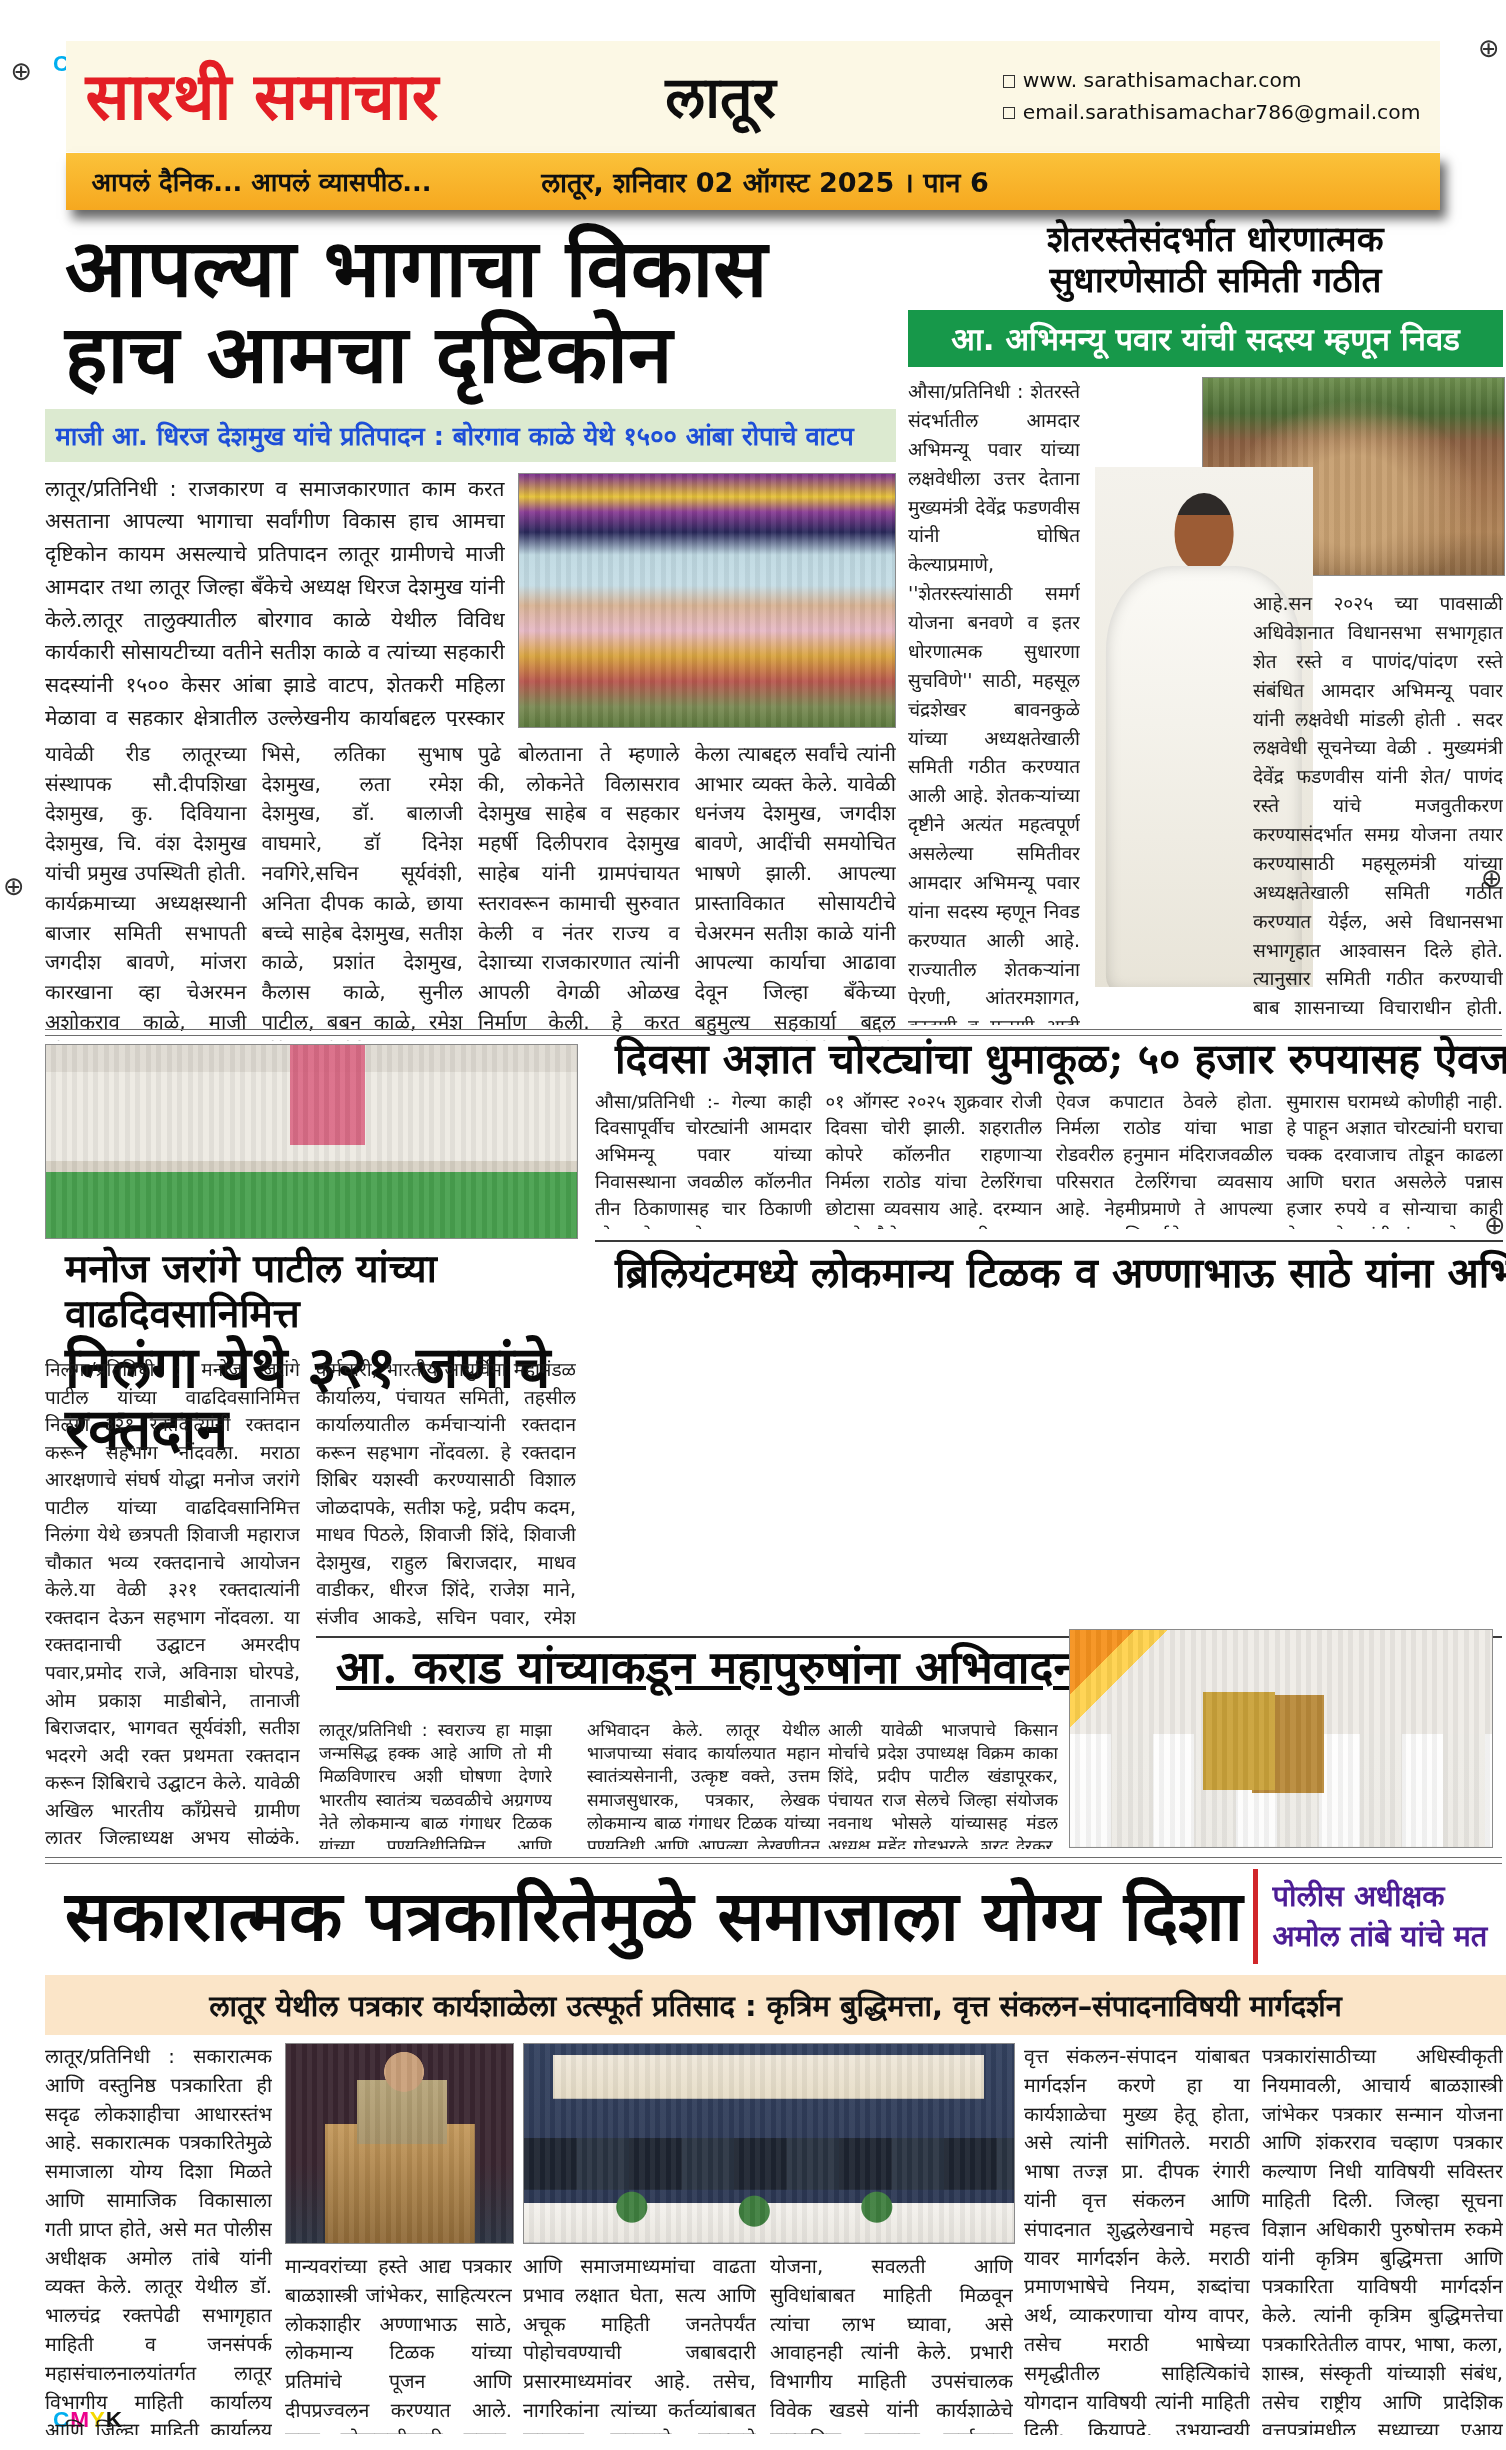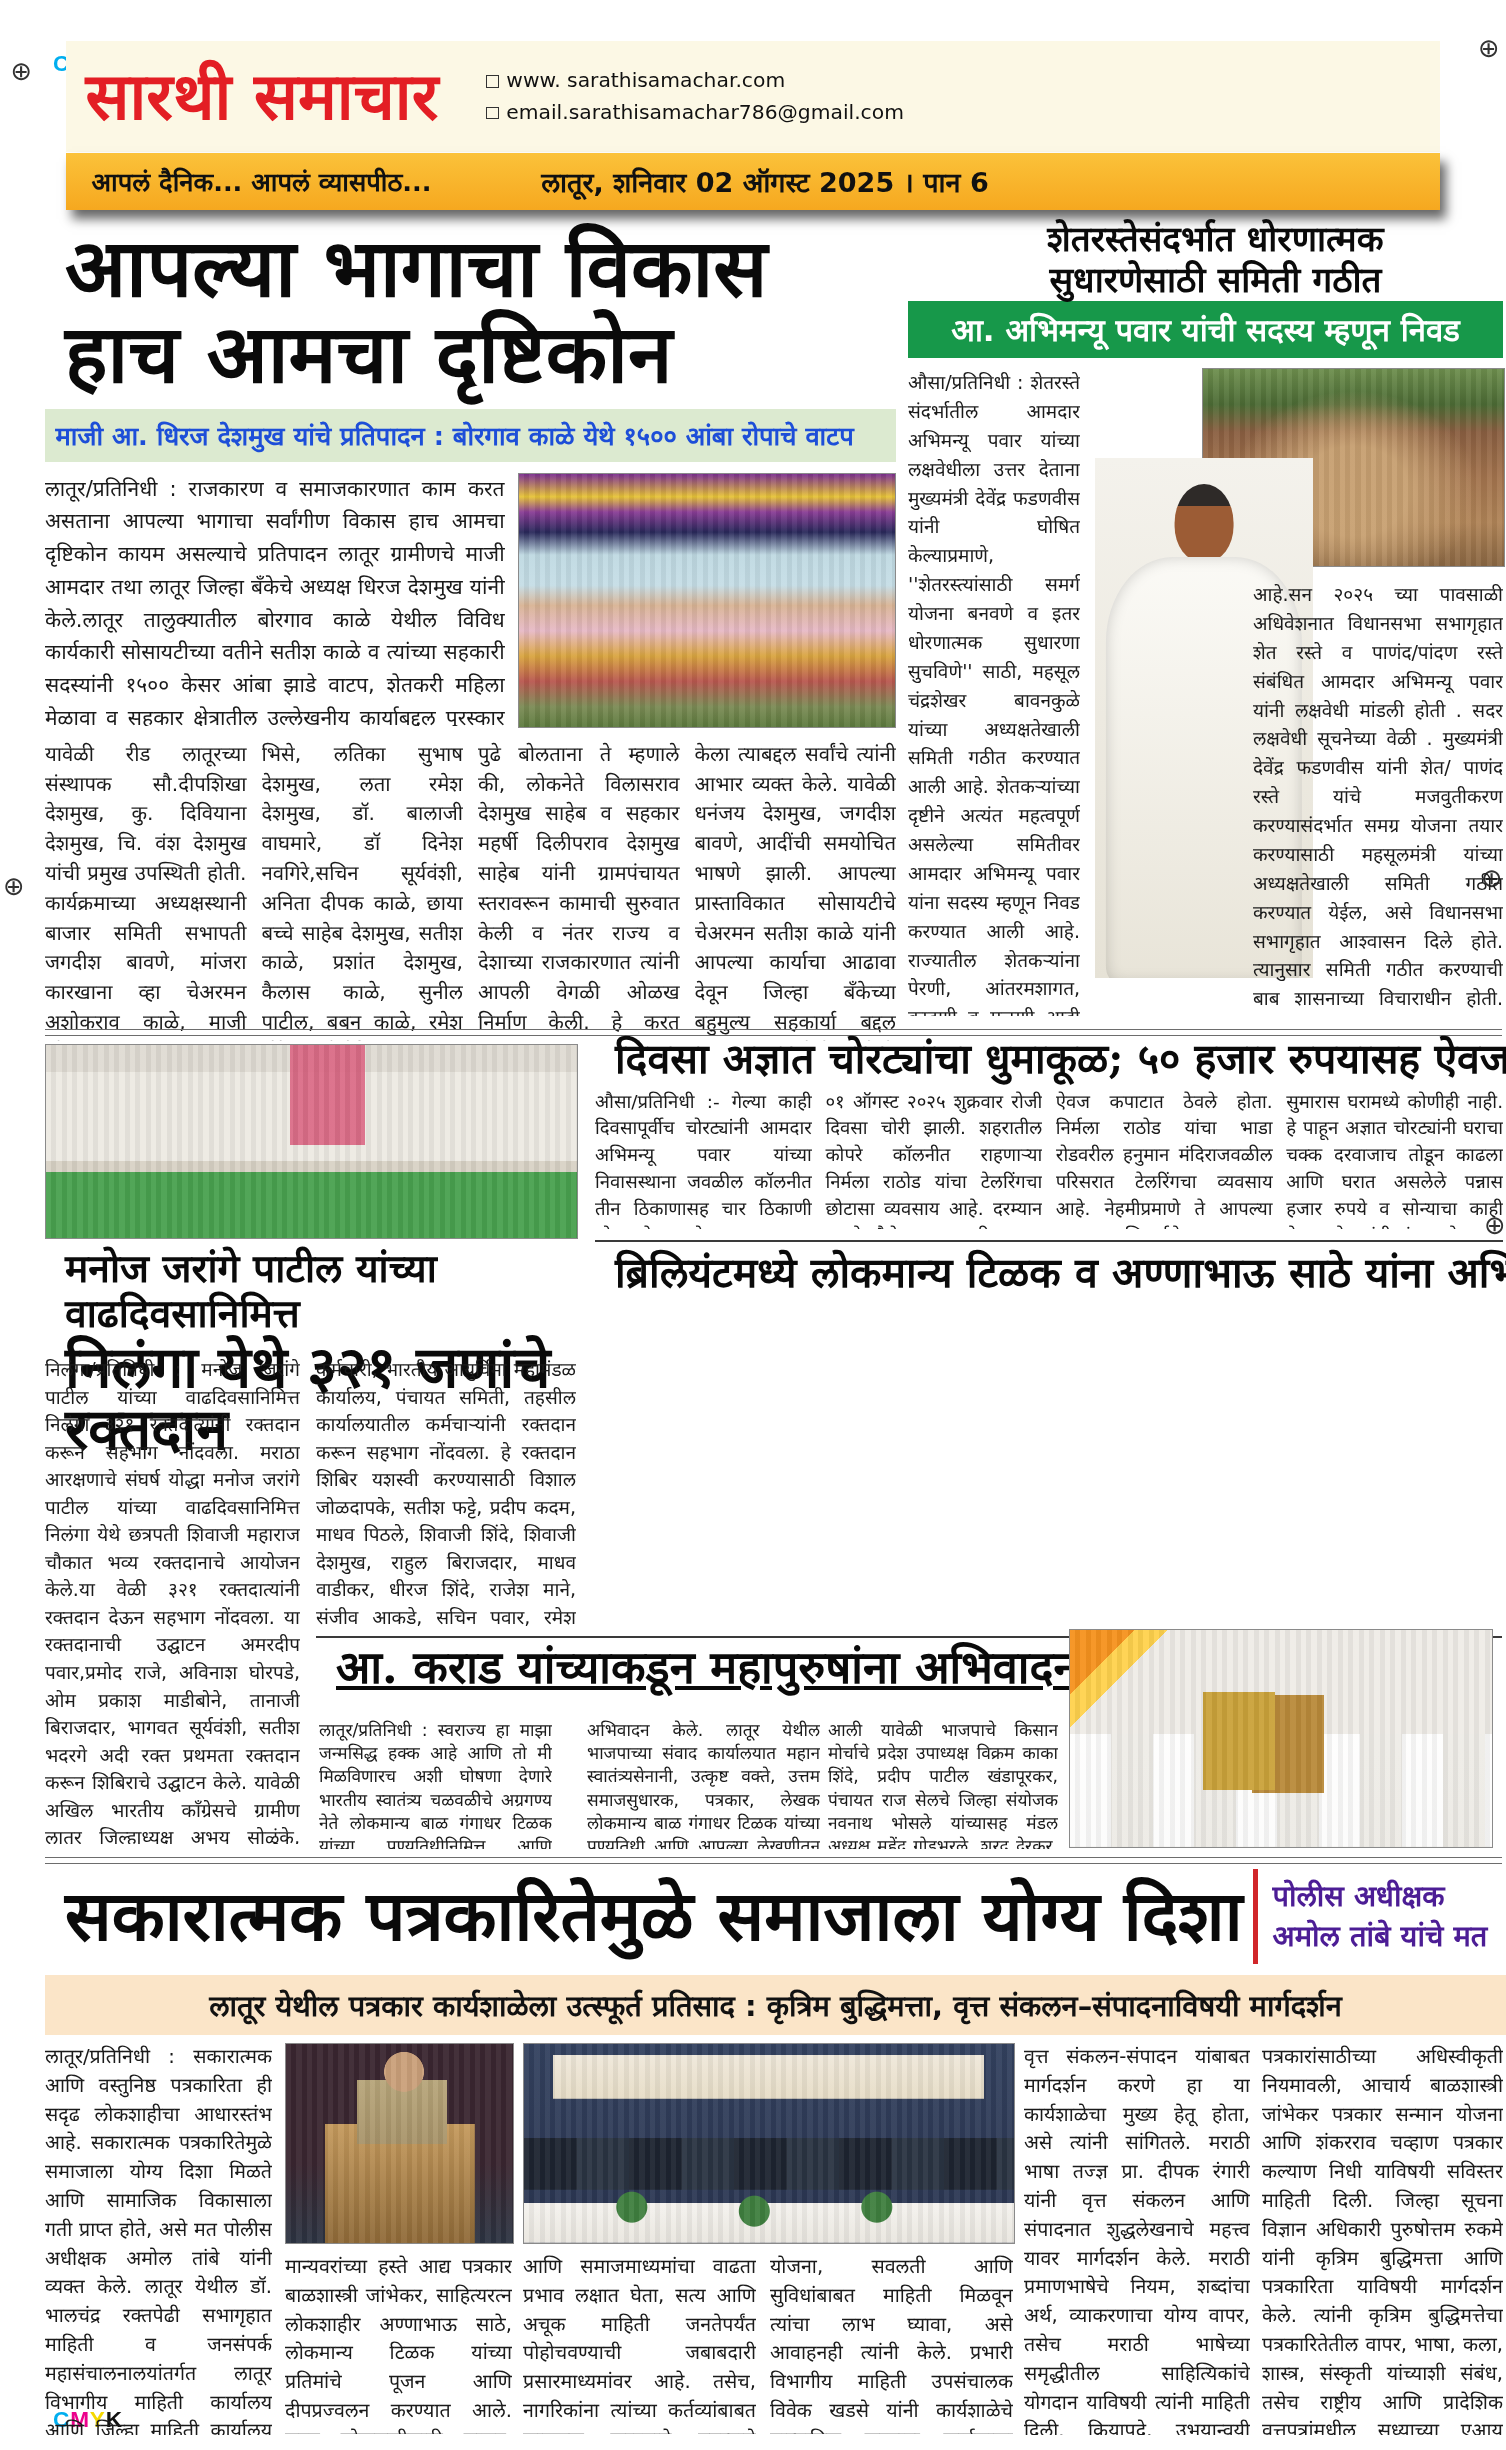--- a/index.html
+++ b/index.html
@@ -112,20 +112,21 @@
   <div class="abs cmyk nosel" style="left:53px;top:51px"><span class="c">C</span><span class="m">M</span><span class="y">Y</span><span class="k">K</span></div>
   <div class="abs cmyk nosel" style="left:53px;top:2407px"><span class="c">C</span><span class="m">M</span><span class="y">Y</span><span class="k">K</span></div>
   <div class="abs crosshair nosel" style="left:10.5px;top:59px">⊕</div>
   <div class="abs crosshair nosel" style="left:1478px;top:36px">⊕</div>
   <div class="abs crosshair nosel" style="left:3px;top:874px">⊕</div>
   <div class="abs crosshair nosel" style="left:1481px;top:866px">⊕</div>
   <div class="abs crosshair nosel" style="left:1484px;top:1213px">⊕</div>
 
   <header class="abs masthead">
     <div class="mast-title">सारथी समाचार</div>
+    <div class="mast-edition">लातूर</div>
     <div class="mast-contacts">
       <div><span class="sq"></span><span>www. sarathisamachar.com</span></div>
       <div><span class="sq"></span><span>email.sarathisamachar786@gmail.com</span></div>
     </div>
   </header>
   <div class="abs datebar">
     <div class="tagline">आपलं दैनिक... आपलं व्यासपीठ...</div>
     <div class="dateline">लातूर, शनिवार 02 ऑगस्ट 2025 । पान 6</div>
   </div>
 
@@ -145,21 +146,21 @@
       <div class="bcol t-main" style="flex:1;height:301px">पुढे बोलताना ते म्हणाले की, लोकनेते विलासराव देशमुख साहेब व सहकार महर्षी दिलीपराव देशमुख साहेब यांनी ग्रामपंचायत स्तरावरून कामाची सुरुवात केली व नंतर राज्य व देशाच्या राजकारणात त्यांनी आपली वेगळी ओळख निर्माण केली. हे करत असताना पद असो – नसो,सत्ता असो अथवा नसो सर्व सामान्य व्यक्तीच्या प्रति असलेली आपली जबाबदारी त्यांनी कायमपणाने पार पाडली. तोच विचार डोळ्यासमोर ठेवून आम्ही सारे वाटचाल करत आहोत. शेतकरी, शेतमजूर, तरुण व समाजातील सर्व घटक हा आमच्या केंद्रस्थानी आहे. असे सांगून बोरगावकरांनी वृक्ष लागवड व संगोपनासाठी उचललेले पाऊल कौतुकास्पद असून आपला जो सत्कार</div>
       <div class="bcol t-main" style="flex:1;height:301px">केला त्याबद्दल सर्वांचे त्यांनी आभार व्यक्त केले. यावेळी धनंजय देशमुख, जगदीश बावणे, आदींची समयोचित भाषणे झाली. आपल्या प्रास्ताविकात सोसायटीचे चेअरमन सतीश काळे यांनी आपल्या कार्याचा आढावा देवून जिल्हा बँकेच्या बहुमुल्य सहकार्या बद्दल आभार व्यक्त केले. यावेळी कु. दिवियाना दीपशिखा धिरज देशमुख यांच्या वाढदिवसानिमित्ताने त्यांचे अभिष्टचिंतन करण्यात आले तसेच जिल्हा परिषद शाळेतील विद्यार्थ्यांना शालेय साहित्याचे वाटप करण्यात आले. कार्यक्रमास पंचक्रोशीतील नागरीक, काँग्रेस पदाधिकारी मोठ्या संख्येने उपस्थित होते.</div>
     </div>
   </section>
 
   <section class="abs" style="left:908px;top:218px;width:595px;height:812px">
     <div class="h-serif road-h" style="text-align:center">
       <div>शेतरस्तेसंदर्भात धोरणात्मक</div>
       <div>सुधारणेसाठी समिती गठीत</div>
     </div>
-    <div class="band-green" style="">आ. अभिमन्यू पवार यांची सदस्य म्हणून निवड</div>
+    <div class="band-green" style="margin-top:9px">आ. अभिमन्यू पवार यांची सदस्य म्हणून निवड</div>
     <div style="position:relative;margin-top:10.5px;height:648px">
       <div class="bcol t-road abs" style="left:0;top:0;width:172px;height:648px">औसा/प्रतिनिधी : शेतरस्ते संदर्भातील आमदार अभिमन्यू पवार यांच्या लक्षवेधीला उत्तर देताना मुख्यमंत्री देवेंद्र फडणवीस यांनी घोषित केल्याप्रमाणे, ''शेतरस्त्यांसाठी समर्ग योजना बनवणे व इतर धोरणात्मक सुधारणा सुचविणे'' साठी, महसूल चंद्रशेखर बावनकुळे यांच्या अध्यक्षतेखाली समिती गठीत करण्यात आली आहे. शेतकऱ्यांच्या दृष्टीने अत्यंत महत्वपूर्ण असलेल्या समितीवर आमदार अभिमन्यू पवार यांना सदस्य म्हणून निवड करण्यात आली आहे. राज्यातील शेतकऱ्यांना पेरणी, आंतरमशागत, काढणी व मळणी आदी कामांसाठी शेत/पाणंद रस्त्यांची नितांत गरज असते.</div>
       <div class="photo ph-road abs" style="left:294px;top:0;width:301px;height:197px"></div>
       <div class="photo ph-portrait abs" style="left:187px;top:90px;width:218px;height:520px;border:none"></div>
       <div class="bcol t-road abs" style="left:345px;top:212px;width:250px;height:435px">आहे.सन २०२५ च्या पावसाळी अधिवेशनात विधानसभा सभागृहात शेत रस्ते व पाणंद/पांदण रस्ते संबंधित आमदार अभिमन्यू पवार यांनी लक्षवेधी मांडली होती . सदर लक्षवेधी सूचनेच्या वेळी . मुख्यमंत्री देवेंद्र फडणवीस यांनी शेत/ पाणंद रस्ते यांचे मजवुतीकरण करण्यासंदर्भात समग्र योजना तयार करण्यासाठी महसूलमंत्री यांच्या अध्यक्षतेखाली समिती गठीत करण्यात येईल, असे विधानसभा सभागृहात आश्वासन दिले होते. त्यानुसार समिती गठीत करण्याची बाब शासनाच्या विचाराधीन होती. अखेर शासनाने समितीची स्थापना केली असून यामध्ये आमदार अभिमन्यू पवार यांचा सदस्य म्हणून समावेश केला आहे. ही समिती शेतरस्त्यांचा औसा पॅटर्न व पुढील ५ वर्षांच्या समग्र योजनेबाबत अहवाल लवकरच शासनाला सादर करेल.</div>
     </div>
   </section>
 
   <div class="abs xrule" style="left:45px;top:1029px;width:1457px"></div>
 

